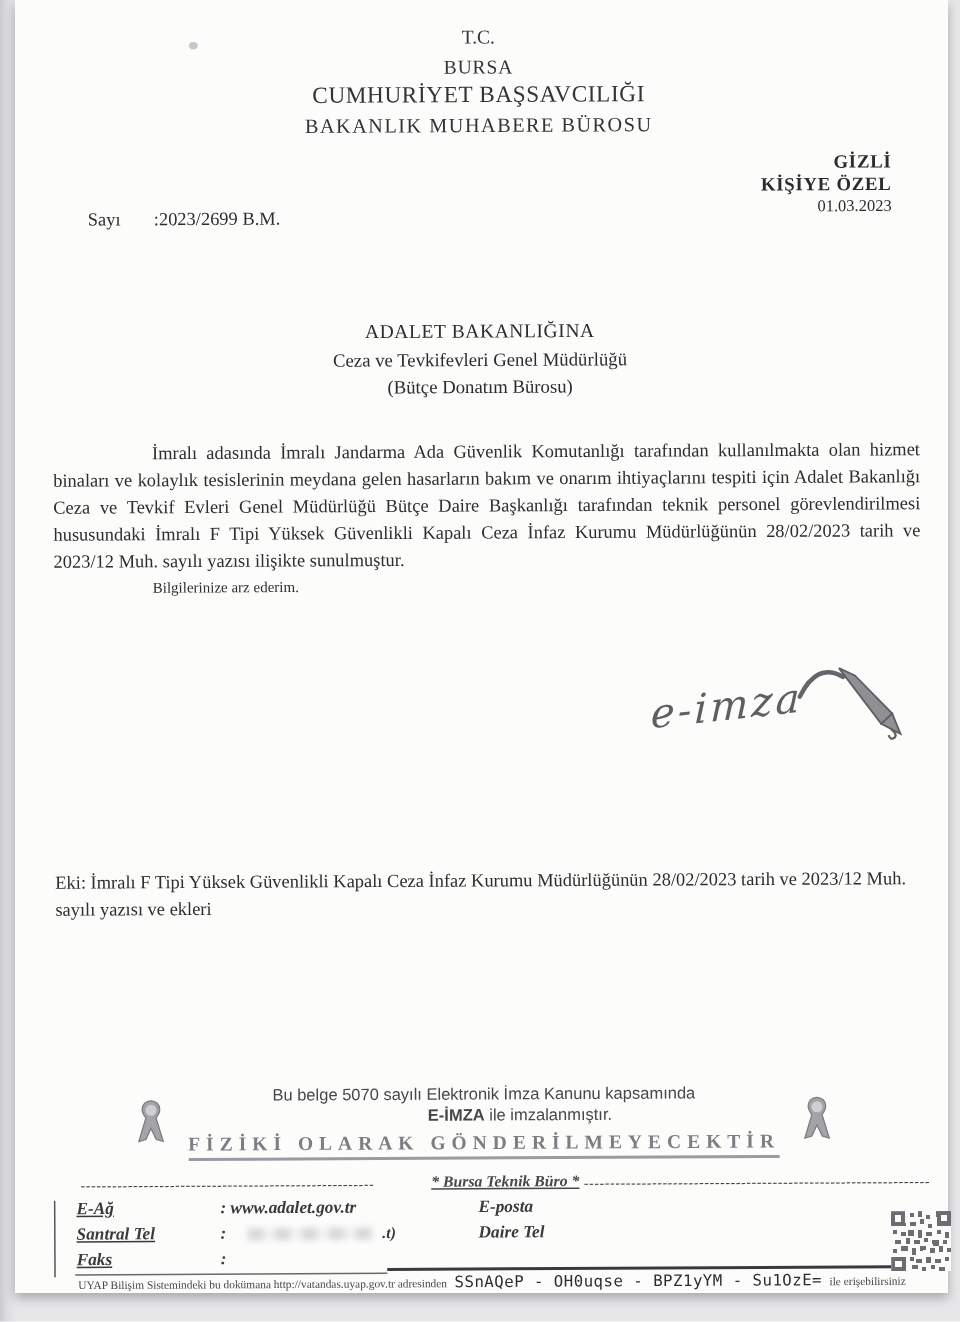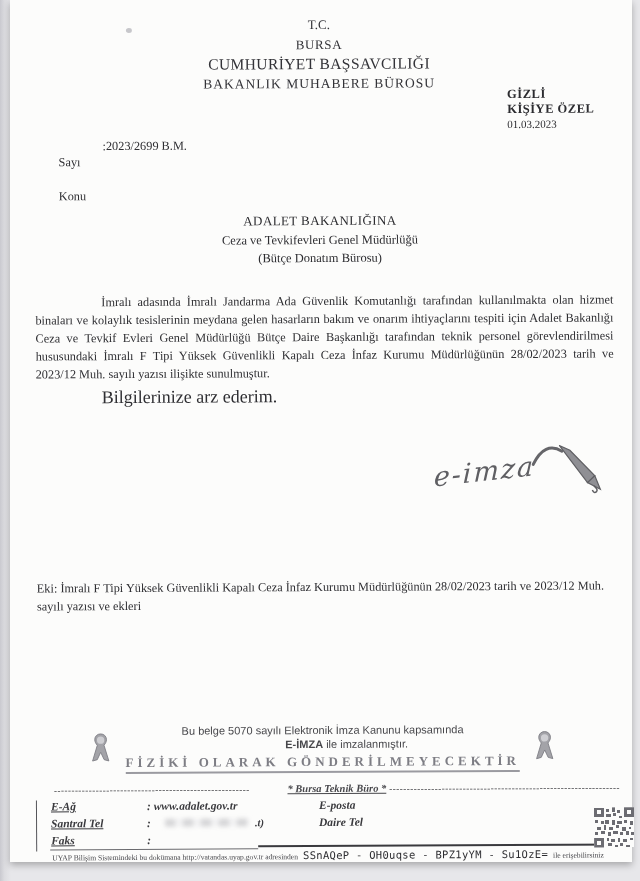--- a/index.html
+++ b/index.html
@@ -22,42 +22,42 @@
   .speck{position:absolute;left:118px;top:27px;width:6px;height:5px;background:#c7c7cb;border-radius:50%;}
 
   
   .letterhead{position:absolute;left:0;top:17px;width:100%;text-align:center;color:#333338;}
   .lh1{font-size:13px;}
   .lh2{font-size:13px;letter-spacing:.6px;margin-top:4px;}
   .lh3{font-size:15.5px;letter-spacing:.4px;margin-top:2px;}
   .lh4{font-size:13.5px;letter-spacing:1px;margin-top:3px;}
 
   
-  .classification{position:absolute;right:36px;top:88px;text-align:left;color:#2c2c30;}
+  .classification{position:absolute;right:36px;top:102px;text-align:right;color:#2c2c30;}
   .cls-line{font-weight:bold;font-size:12.5px;letter-spacing:.5px;line-height:15px;}
   .cls-date{font-size:11px;margin-top:1px;}
 
   
   .meta{position:absolute;left:50px;top:136px;font-size:12.3px;line-height:18px;}
   .meta-row{display:flex;}
-  .meta-label{width:44px;flex:0 0 44px;margin-top:16px;}
+  .meta-label{width:44px;flex:0 0 44px;}
   .meta-value{white-space:pre-line;text-align:right;}
 
   
   .recipient{position:absolute;left:0;top:213px;width:100%;text-align:center;color:#2c2c30;}
   .rc1{font-size:13px;letter-spacing:.4px;}
   .rc2{font-size:12.5px;margin-top:4px;}
   .rc3{font-size:12.5px;margin-top:3px;}
 
   
   .body-par{
     position:absolute;left:26px;top:292px;width:578px;
     font-size:12.3px;line-height:18px;text-align:justify;text-indent:66px;
   }
-  .closing{position:absolute;left:92px;top:386px;font-size:18px;}
+  .closing{position:absolute;left:92px;top:386px;font-size:10px;}
 
   
   .eimza{position:absolute;left:424px;top:440px;width:190px;height:70px;transform:rotate(-6deg);}
   .eimza-text{
     position:absolute;left:0;top:12px;
     font-style:italic;font-size:27px;letter-spacing:2px;color:#5f5f63;
     font-family:"DejaVu Serif",serif;transform:skewX(-8deg);
   }
   .eimza-pen{position:absolute;left:98px;top:0;}
 
@@ -132,21 +132,20 @@
       <div class="cls-line">KİŞİYE ÖZEL</div>
       <div class="cls-date">01.03.2023</div>
     </div>
 
     <div class="meta">
       <div class="meta-row">
         <div class="meta-label">Sayı</div>
         <div class="meta-value">:2023/2699 B.M.</div>
       </div>
       <div class="meta-row">
-        <div class="meta-label">Konu</div>
       </div>
     </div>
 
     <div class="recipient">
       <div class="rc1">ADALET BAKANLIĞINA</div>
       <div class="rc2">Ceza ve Tevkifevleri Genel Müdürlüğü</div>
       <div class="rc3">(Bütçe Donatım Bürosu)</div>
     </div>
 
     <div class="body-par">İmralı adasında İmralı Jandarma Ada Güvenlik Komutanlığı tarafından kullanılmakta olan hizmet binaları ve kolaylık tesislerinin meydana gelen hasarların bakım ve onarım ihtiyaçlarını tespiti için Adalet Bakanlığı Ceza ve Tevkif Evleri Genel Müdürlüğü Bütçe Daire Başkanlığı tarafından teknik personel görevlendirilmesi hususundaki İmralı F Tipi Yüksek Güvenlikli Kapalı Ceza İnfaz Kurumu Müdürlüğünün 28/02/2023 tarih ve 2023/12 Muh. sayılı yazısı ilişikte sunulmuştur.</div>

